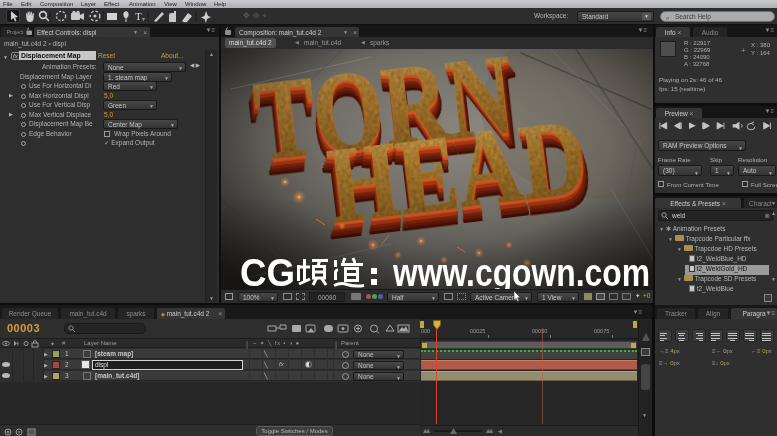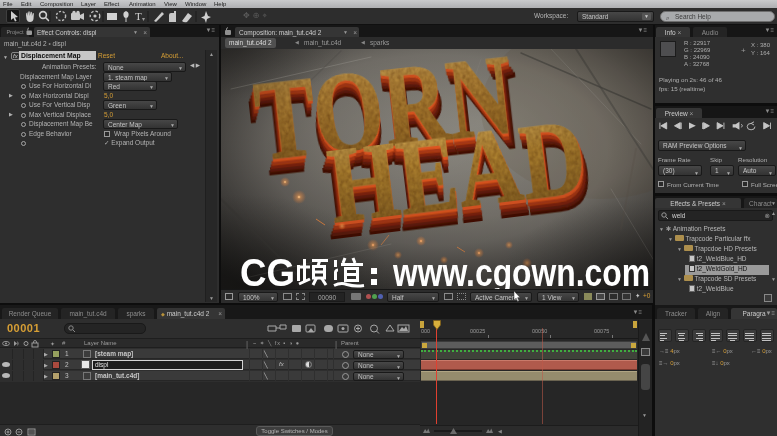--- a/index.html
+++ b/index.html
@@ -429,21 +429,21 @@
   <div style="position:absolute;left:0;top:305px;width:652px;height:131px;">
     <div class="tabbar" style="left:0;top:0;width:652px;height:14px;background:#181818;">
       <div class="tab" style="top:3px;left:2px;width:56px;">Render Queue</div>
       <div class="tab" style="top:3px;left:61px;width:54px;">main_tut.c4d</div>
       <div class="tab" style="top:3px;left:118px;width:36px;">sparks</div>
       <div class="tab act" style="top:3px;left:157px;width:68px;text-align:left;padding-left:4px;"><span style="color:#b8923a;font-size:5px;">◆</span> main_tut.c4d 2 <span style="position:absolute;right:3px;color:#999;">×</span></div>
       <span style="position:absolute;right:10px;top:4px;color:#8a8a8a;font-size:6px;">▼≡</span>
     </div>
     <div class="pan" style="left:0;top:14px;width:652px;height:117px;background:#2e2e2e;">
 
-      <div class="t orange" style="left:7px;top:3px;font-size:11px;font-weight:bold;letter-spacing:0.5px;">00001</div>
+      <div class="t orange" style="left:7px;top:3px;font-size:11px;font-weight:bold;letter-spacing:0.5px;">00003</div>
       <div style="position:absolute;left:64px;top:4px;width:82px;height:11px;background:#242424;border:1px solid #191919;border-radius:5px;">
         <svg width="8" height="8" style="left:3px;top:1px;" viewBox="0 0 8 8">
             <circle cx="3" cy="3" r="2.2" fill="none" stroke="#888" stroke-width="1"></circle>
             <line x1="4.6" y1="4.6" x2="7" y2="7" stroke="#888" stroke-width="1"></line>
           </svg>
       </div>
       <svg width="150" height="13" style="left:266px;top:3px;" viewBox="0 0 150 13" fill="#a8a8a8">
         <path d="M2 4 h8 v5 h-8 z M10 6 h4 M14 3 h6 v4 h-6 z" stroke="#a8a8a8" fill="none"></path>
         <rect x="26" y="3" width="9" height="7" rx="1"></rect>
           <rect x="40" y="3" width="9" height="7" rx="1" fill="none" stroke="#a8a8a8"></rect>

